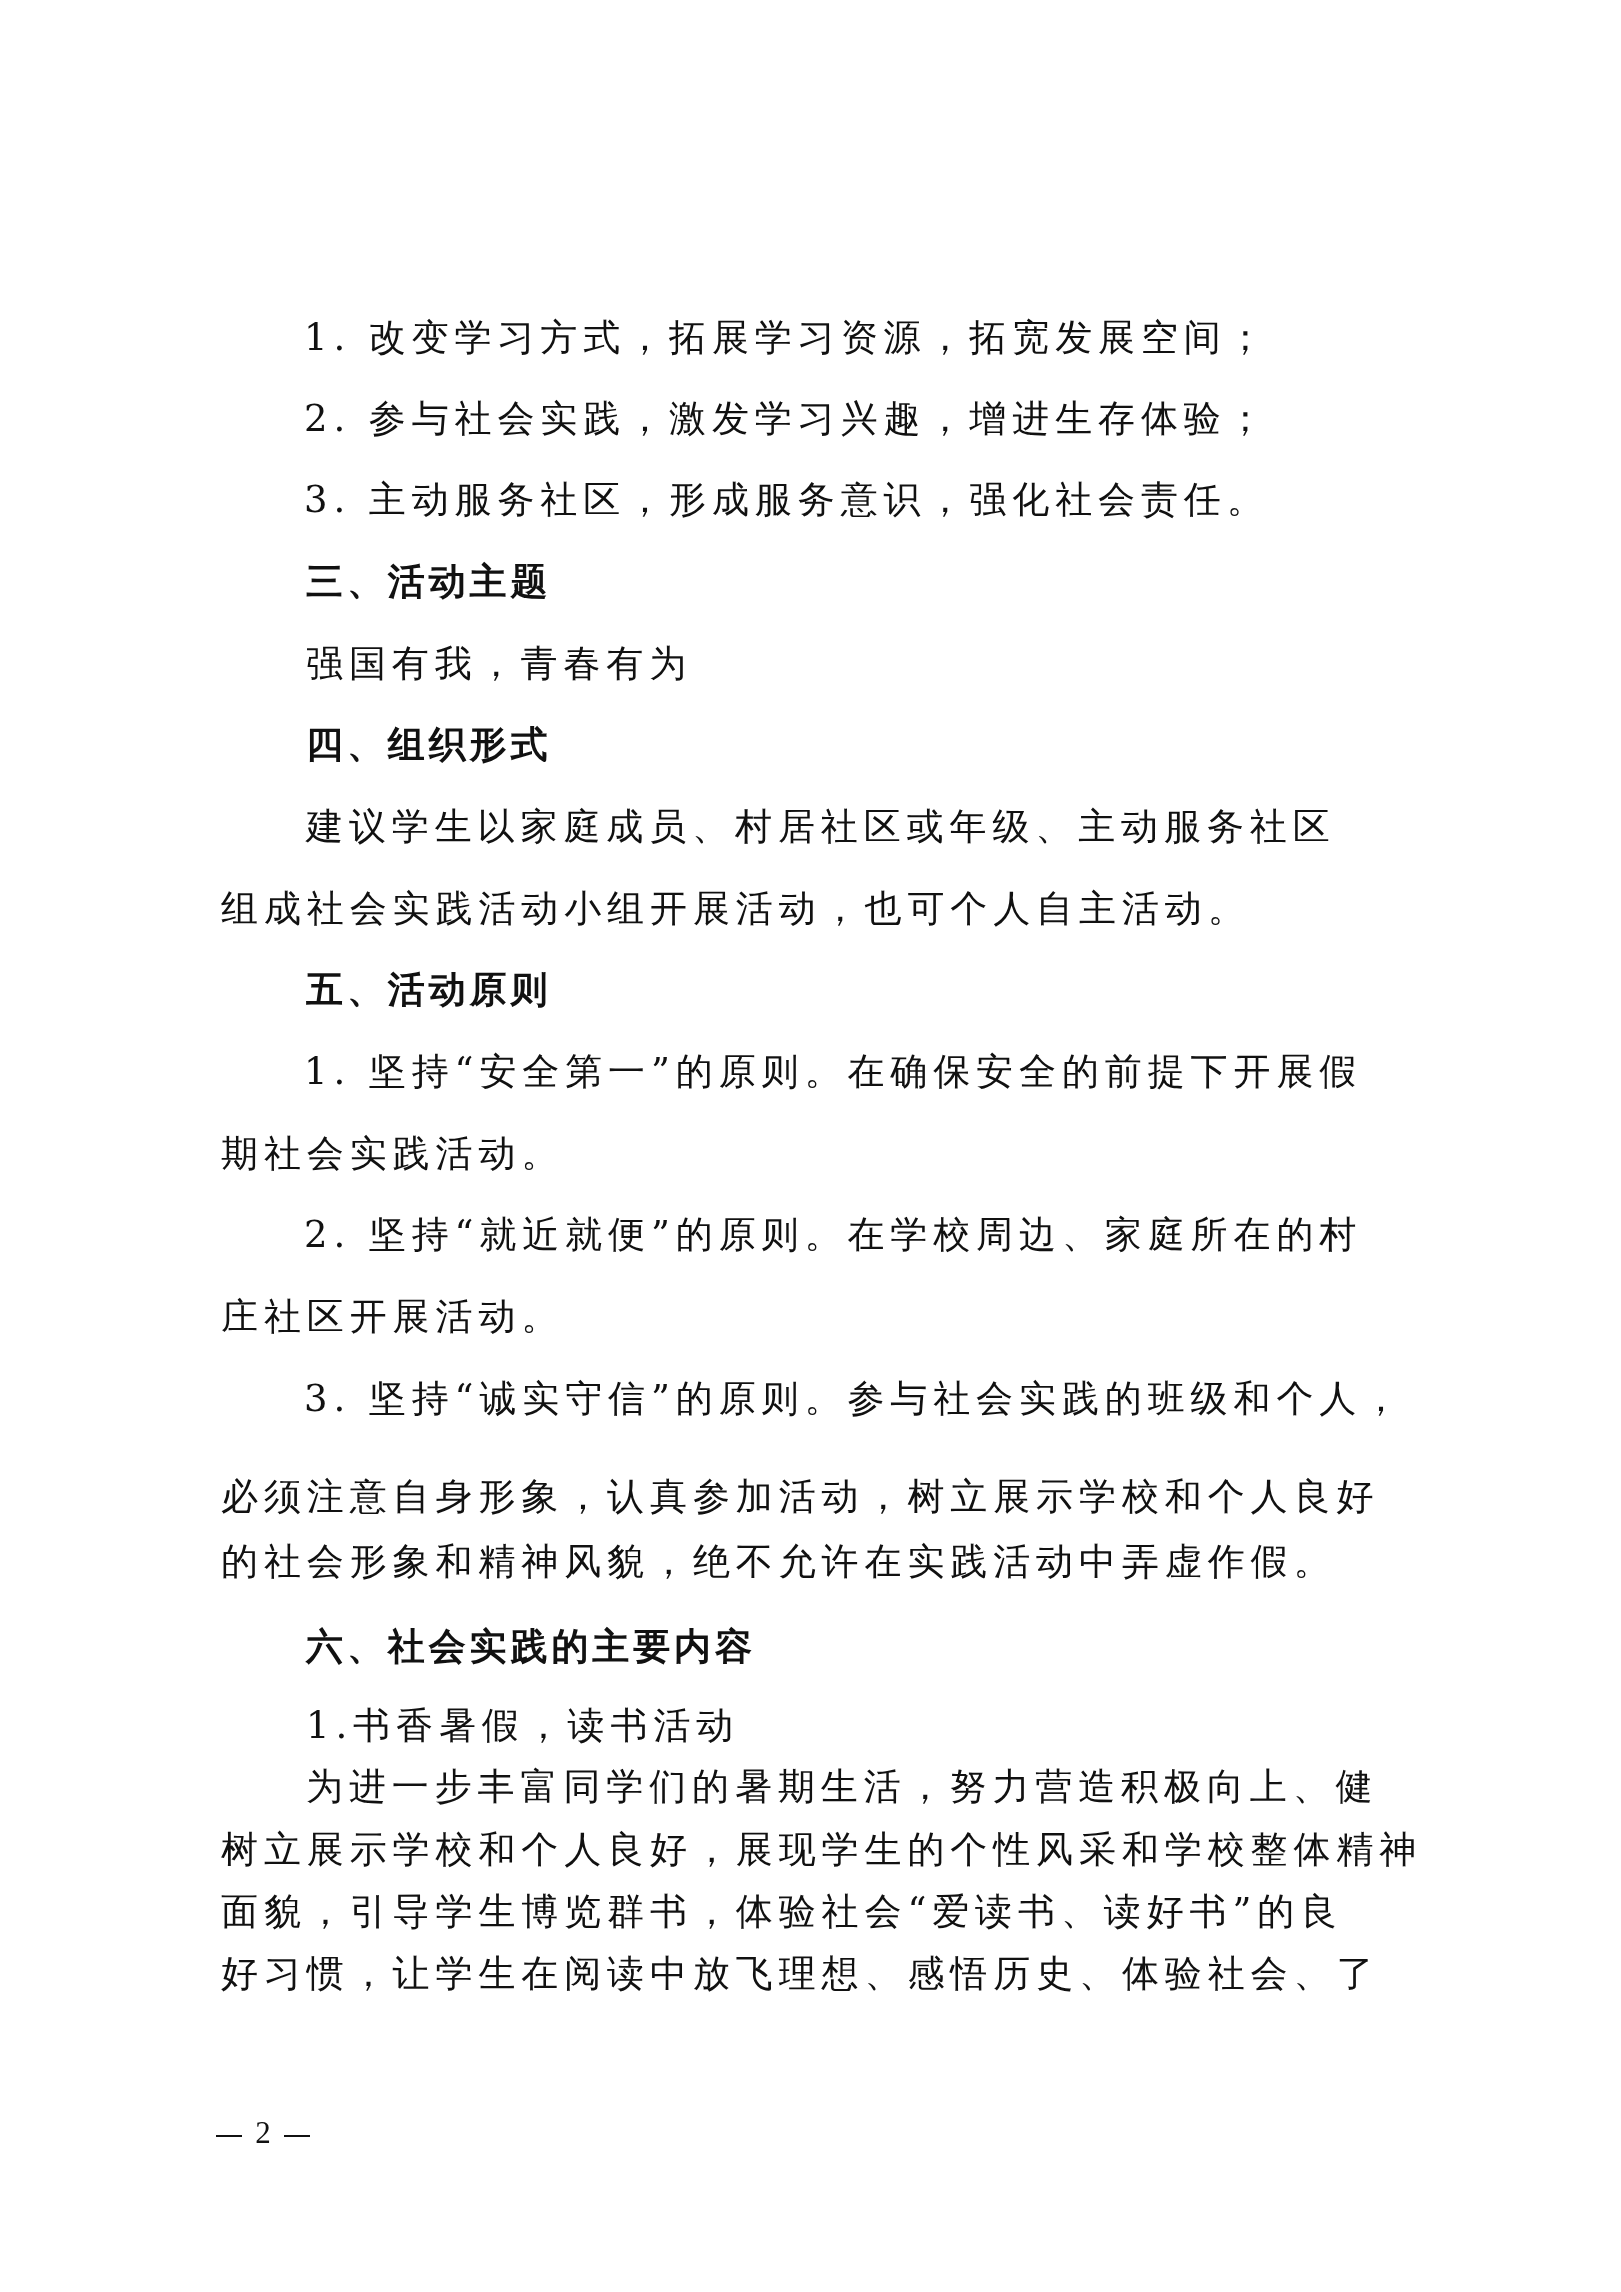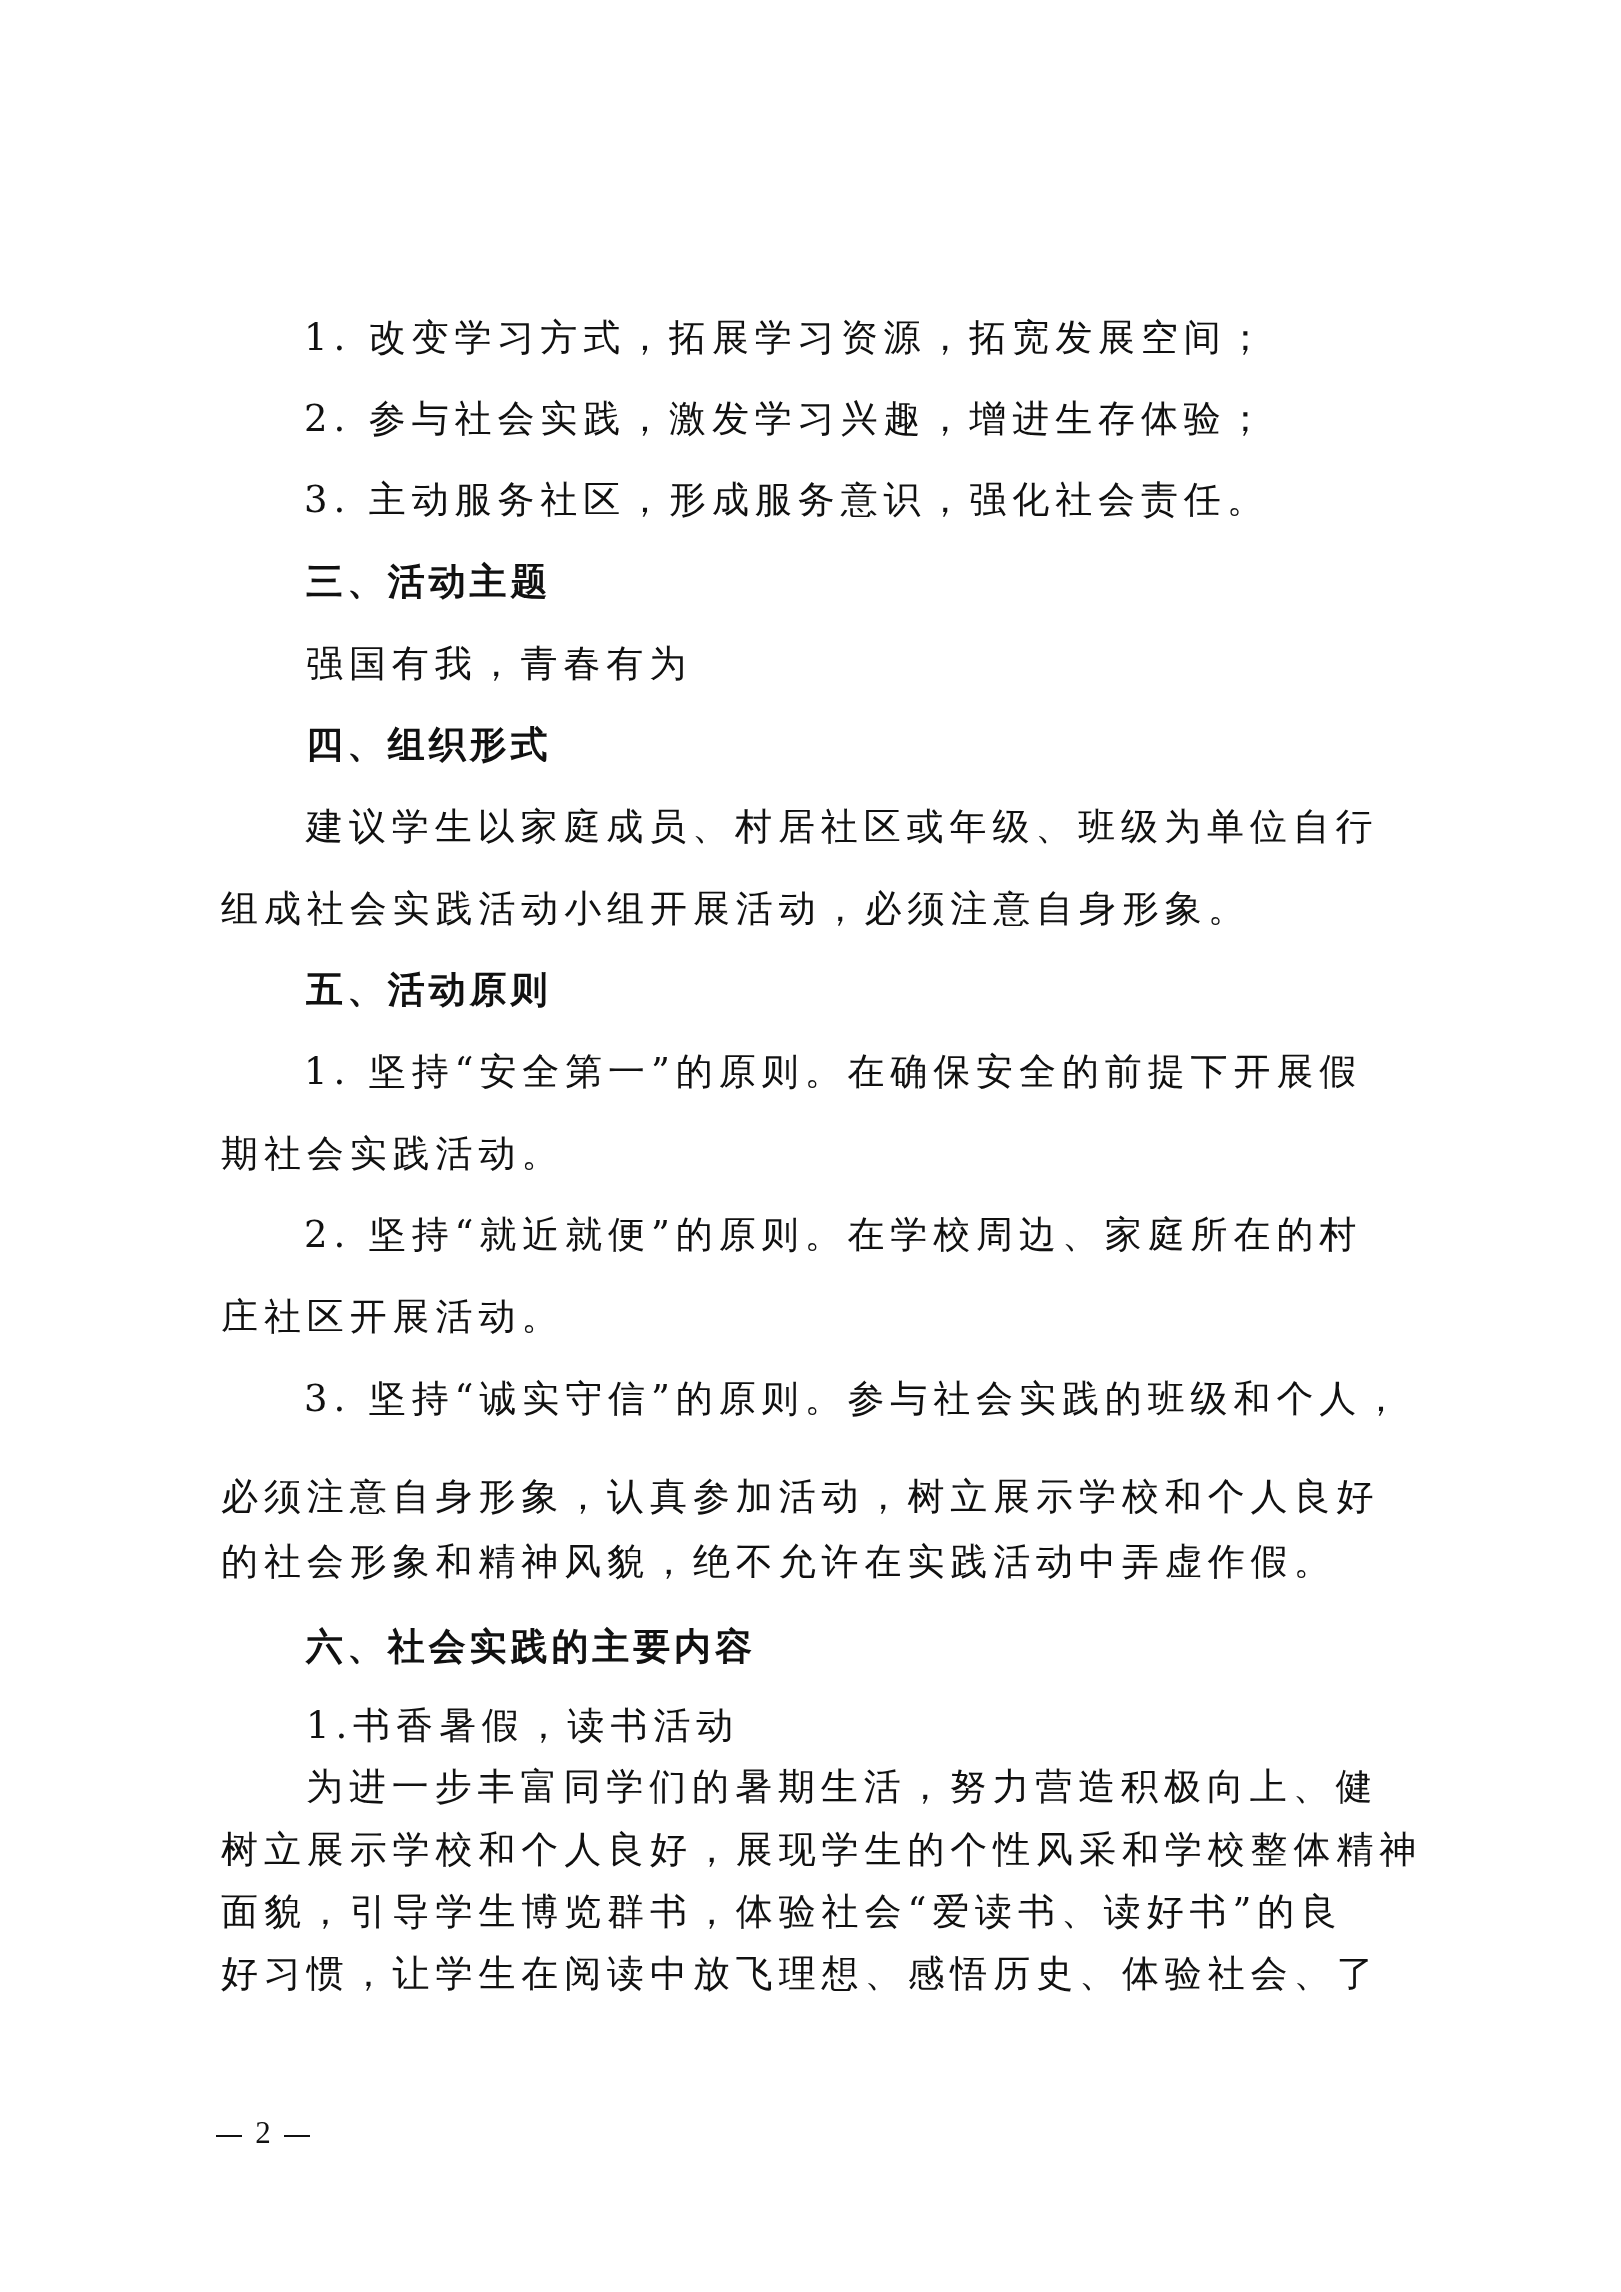--- a/index.html
+++ b/index.html
@@ -47,22 +47,22 @@
 <div class="page">
 
   <div class="line body-line" style="left:304px; top:314px;">1.  改变学习方式，拓展学习资源，拓宽发展空间；</div>
   <div class="line body-line" style="left:304px; top:395px;">2.  参与社会实践，激发学习兴趣，增进生存体验；</div>
   <div class="line body-line" style="left:304px; top:476px;">3.  主动服务社区，形成服务意识，强化社会责任。</div>
 
   <div class="line heading" style="left:306px; top:558px;">三、活动主题</div>
   <div class="line body-line" style="left:306px; top:640px;">强国有我，青春有为</div>
 
   <div class="line heading" style="left:306px; top:721px;">四、组织形式</div>
-  <div class="line body-line" style="left:306px; top:803px;">建议学生以家庭成员、村居社区或年级、班级为单位自行</div>
-  <div class="line body-line" style="left:221px; top:885px;">组成社会实践活动小组开展活动，必须注意自身形象。</div>
+  <div class="line body-line" style="left:306px; top:803px;">建议学生以家庭成员、村居社区或年级、主动服务社区</div>
+  <div class="line body-line" style="left:221px; top:885px;">组成社会实践活动小组开展活动，也可个人自主活动。</div>
 
   <div class="line heading" style="left:306px; top:966px;">五、活动原则</div>
 
   <div class="line body-line" style="left:304px; top:1048px;">1.  坚持“安全第一”的原则。在确保安全的前提下开展假</div>
   <div class="line body-line" style="left:221px; top:1130px;">期社会实践活动。</div>
 
   <div class="line body-line" style="left:304px; top:1211px;">2.  坚持“就近就便”的原则。在学校周边、家庭所在的村</div>
   <div class="line body-line" style="left:221px; top:1293px;">庄社区开展活动。</div>
 
   <div class="line body-line" style="left:304px; top:1375px;">3.  坚持“诚实守信”的原则。参与社会实践的班级和个人，</div>

